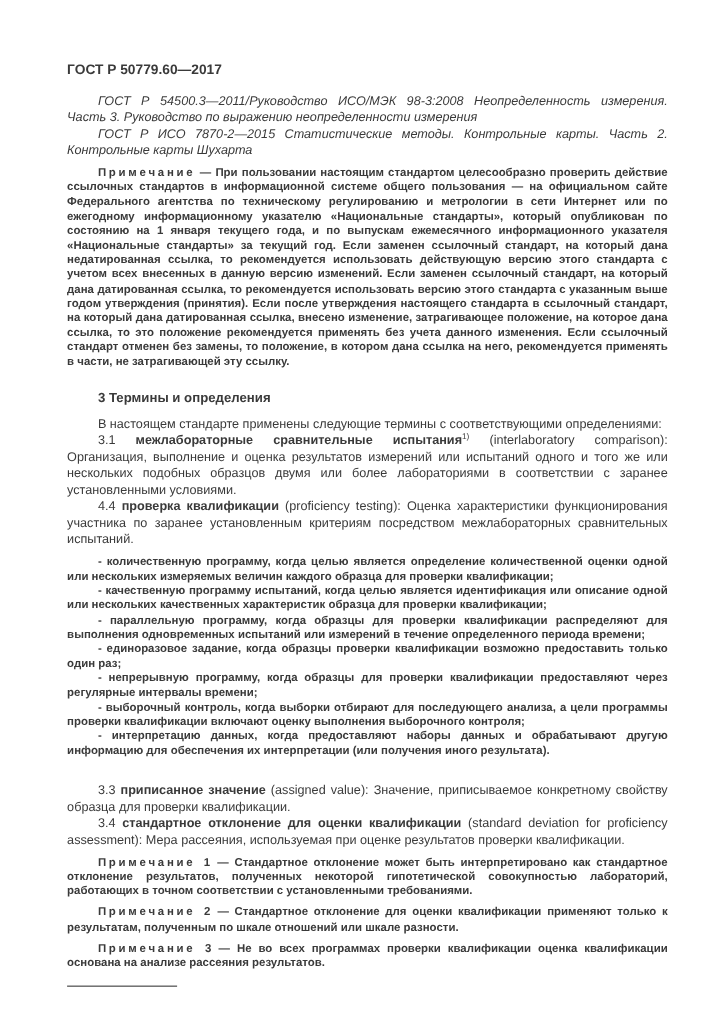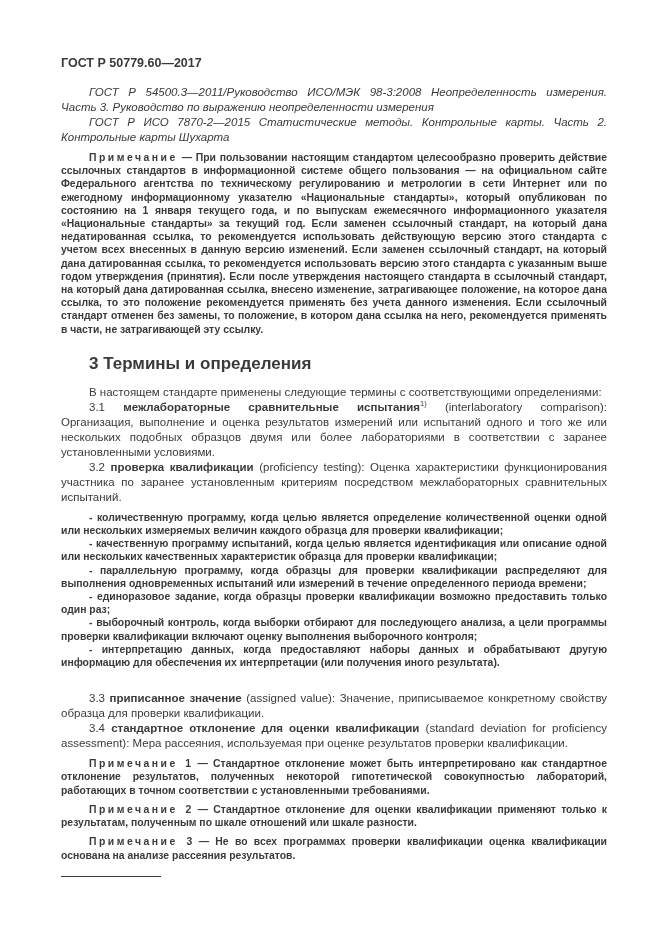--- a/index.html
+++ b/index.html
@@ -32,21 +32,21 @@
   .note {
     font-size: 10.4px;
     line-height: 13.2px;
     text-align: justify;
     margin: 6px 0 0 0;
     font-weight: bold;
   }
   .note p { margin: 0; text-indent: 28px; }
   .note-label { letter-spacing: 2.5px; margin-right: 4px; }
   .section-heading {
-    font-size: 17px;
+    font-size: 12px;
     font-weight: bold;
     margin: 18px 0 11px 0;
     padding-left: 28px;
   }
   .body-p {
     font-size: 11.5px;
     line-height: 15px;
     text-align: justify;
     text-indent: 28px;
     margin: 0;
@@ -74,27 +74,28 @@
   <div class="note">
     <p><span class="note-label">Примечание</span><span>— При пользовании настоящим стандартом целесообразно проверить действие ссылочных стандартов в информационной системе общего пользования — на официальном сайте Федерального агентства по техническому регулированию и метрологии в сети Интернет или по ежегодному информационному указателю «Национальные стандарты», который опубликован по состоянию на 1 января текущего года, и по выпускам ежемесячного информационного указателя «Национальные стандарты» за текущий год. Если заменен ссылочный стандарт, на который дана недатированная ссылка, то рекомендуется использовать действующую версию этого стандарта с учетом всех внесенных в данную версию изменений. Если заменен ссылочный стандарт, на который дана датированная ссылка, то рекомендуется использовать версию этого стандарта с указанным выше годом утверждения (принятия). Если после утверждения настоящего стандарта в ссылочный стандарт, на который дана датированная ссылка, внесено изменение, затрагивающее положение, на которое дана ссылка, то это положение рекомендуется применять без учета данного изменения. Если ссылочный стандарт отменен без замены, то положение, в котором дана ссылка на него, рекомендуется применять в части, не затрагивающей эту ссылку.</span></p>
   </div>
 
   <div class="section-heading">3 Термины и определения</div>
 
   <p class="body-p">В настоящем стандарте применены следующие термины с соответствующими определениями:</p>
 
   <p class="body-p"><span>3.1</span> <b>межлабораторные сравнительные испытания</b><sup>1)</sup> <span>(interlaboratory comparison): Организация, выполнение и оценка результатов измерений или испытаний одного и того же или нескольких подобных образцов двумя или более лабораториями в соответствии с заранее установленными условиями.</span></p>
 
-  <p class="body-p"><span>3.2</span> <b>проверка квалификации</b> <span>(proficiency testing): Оценка характеристики функционирования участника по заранее установленным критериям посредством межлабораторных сравнительных испытаний.</span></p>
+  <p class="body-p"><span>4.4</span> <b>проверка квалификации</b> <span>(proficiency testing): Оценка характеристики функционирования участника по заранее установленным критериям посредством межлабораторных сравнительных испытаний.</span></p>
 
   <div class="note">
     <p>- количественную программу, когда целью является определение количественной оценки одной или нескольких измеряемых величин каждого образца для проверки квалификации;</p>
     <p>- качественную программу испытаний, когда целью является идентификация или описание одной или нескольких качественных характеристик образца для проверки квалификации;</p>
     <p>- параллельную программу, когда образцы для проверки квалификации распределяют для выполнения одновременных испытаний или измерений в течение определенного периода времени;</p>
     <p>- единоразовое задание, когда образцы проверки квалификации возможно предоставить только один раз;</p>
+    <p>- непрерывную программу, когда образцы для проверки квалификации предоставляют через регулярные интервалы времени;</p>
     <p>- выборочный контроль, когда выборки отбирают для последующего анализа, а цели программы проверки квалификации включают оценку выполнения выборочного контроля;</p>
     <p>- интерпретацию данных, когда предоставляют наборы данных и обрабатывают другую информацию для обеспечения их интерпретации (или получения иного результата).</p>
   </div>
 
   <p class="body-p mt6"><span>3.3</span> <b>приписанное значение</b> <span>(assigned value): Значение, приписываемое конкретному свойству образца для проверки квалификации.</span></p>
 
   <p class="body-p"><span>3.4</span> <b>стандартное отклонение для оценки квалификации</b> <span>(standard deviation for proficiency assessment): Мера рассеяния, используемая при оценке результатов проверки квалификации.</span></p>
 
   <div class="note">
     <p><span class="note-label">Примечание 1</span><span>— Стандартное отклонение может быть интерпретировано как стандартное отклонение результатов, полученных некоторой гипотетической совокупностью лабораторий, работающих в точном соответствии с установленными требованиями.</span></p>

